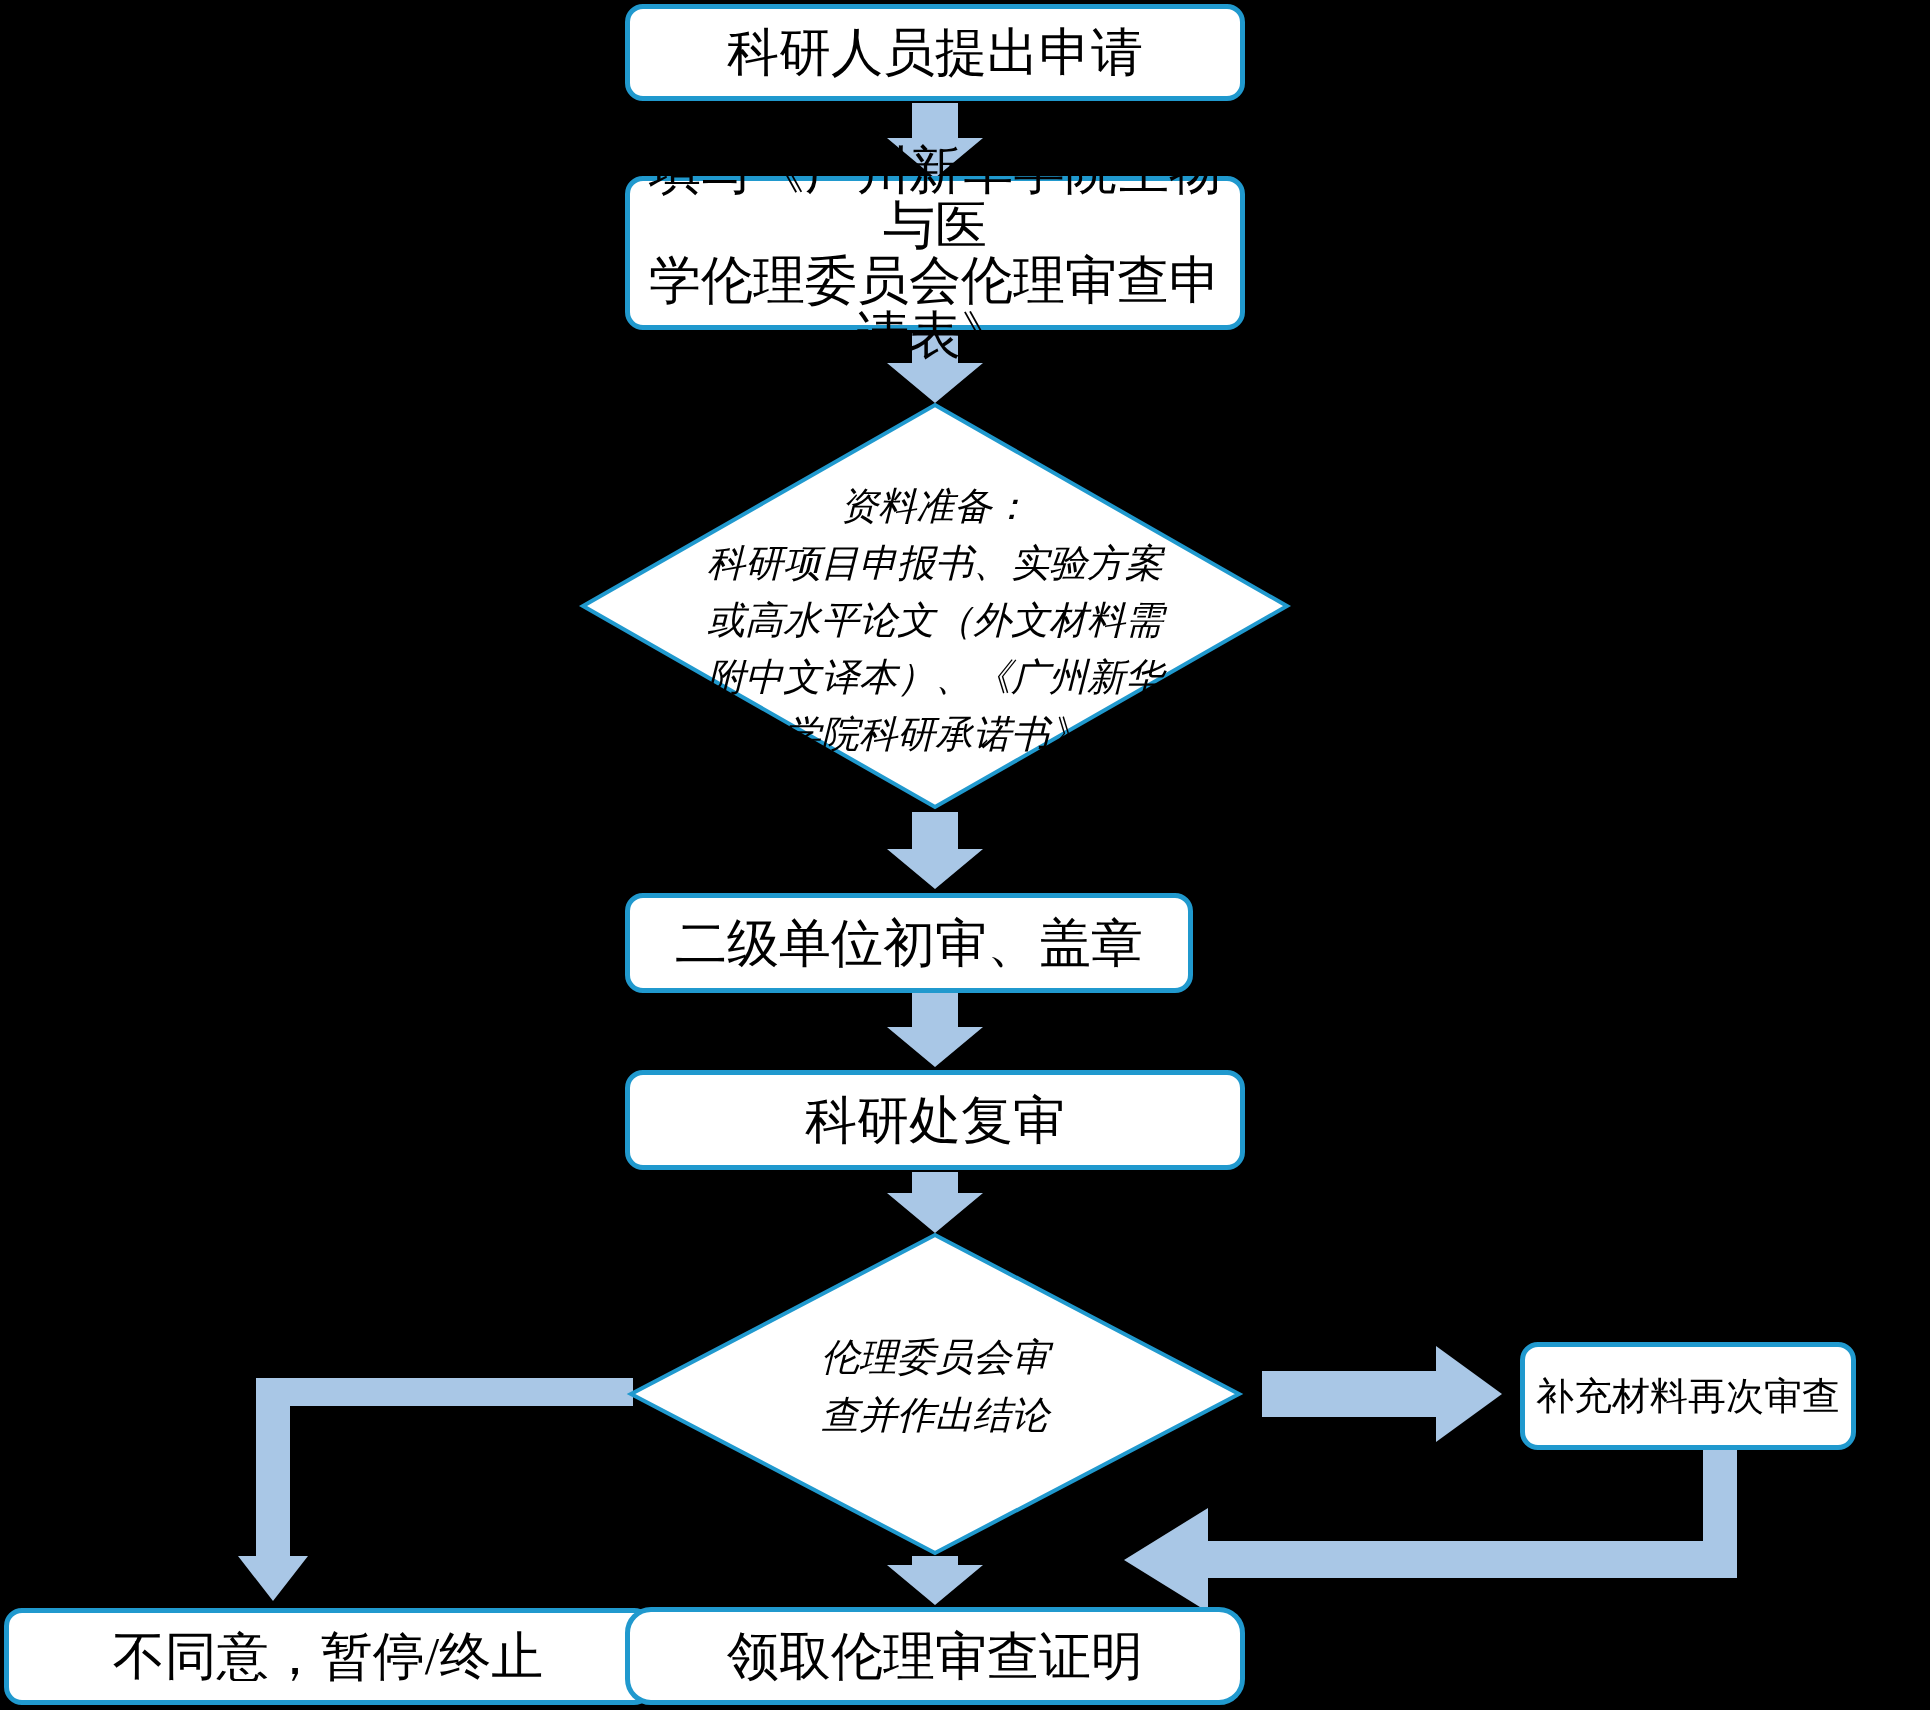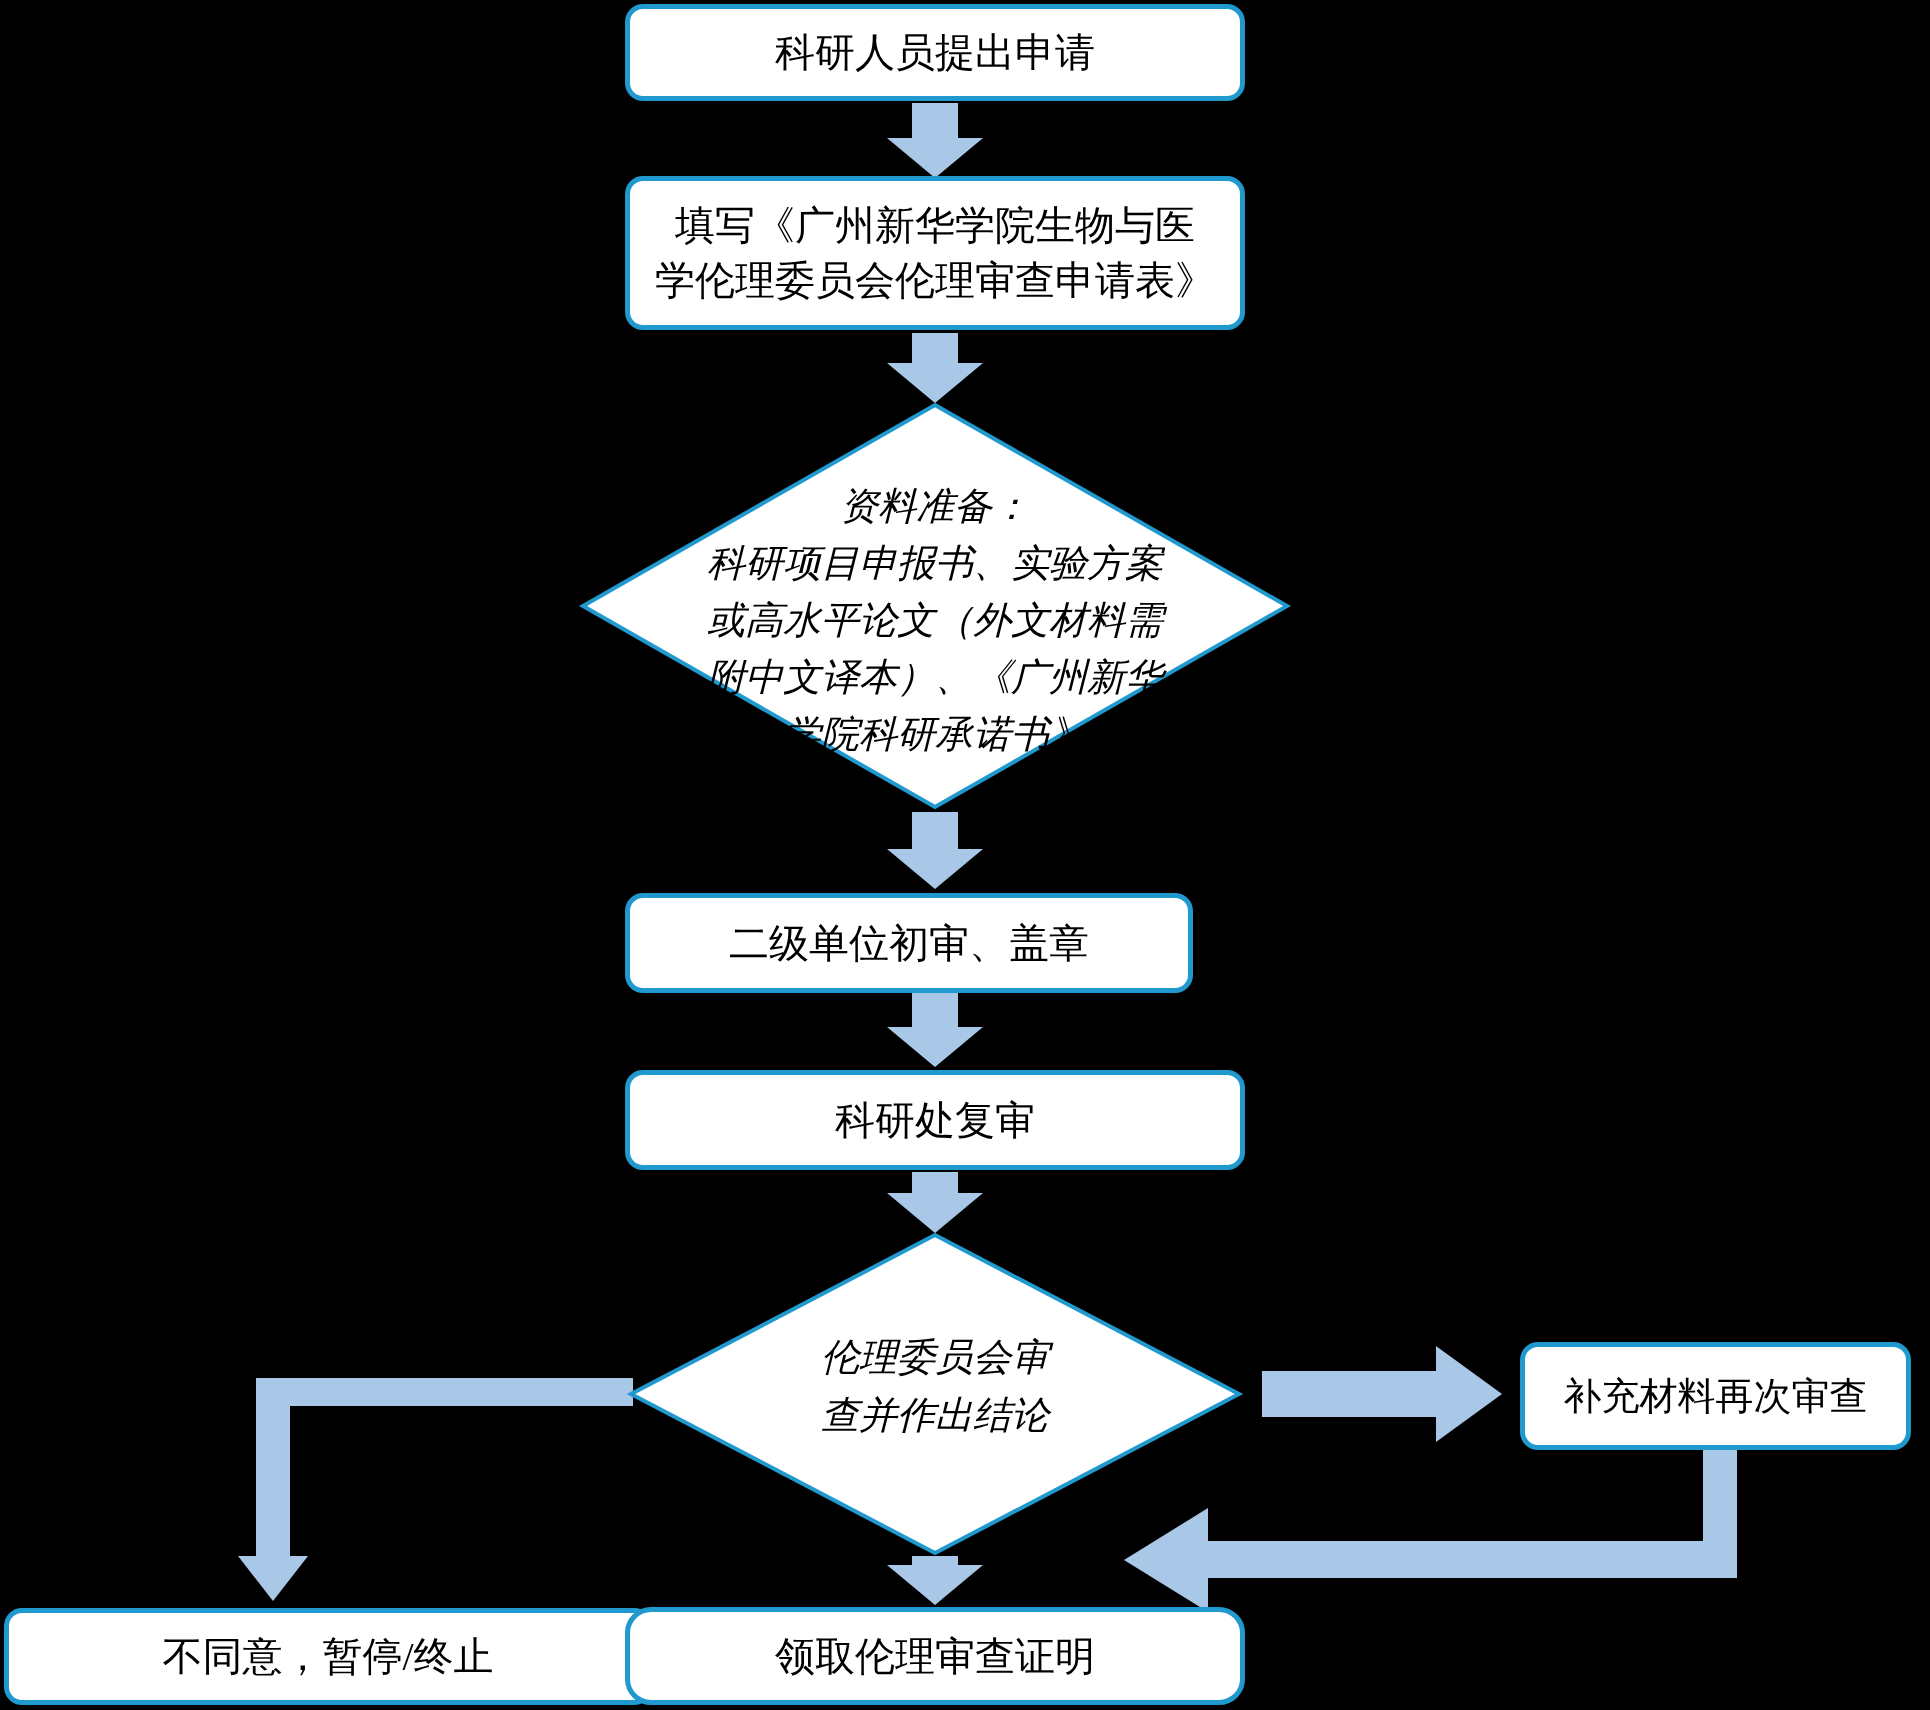--- a/index.html
+++ b/index.html
@@ -16,21 +16,21 @@
     position:absolute;
     box-sizing:border-box;
     background:#fff;
     border:5px solid #2099ce;
     border-radius:18px;
     display:flex;
     flex-direction:column;
     align-items:center;
     justify-content:center;
     text-align:center;
-    font-size:40px;
+    font-size:52px;
     line-height:55px;
     color:#000;
   }
   .dtext{
     position:absolute;
     text-align:center;
     font-size:38px;
     color:#000;
     font-style:italic;
   }
@@ -72,21 +72,21 @@
   </div>
 
   <div class="node" style="left:625px;top:893px;width:568px;height:100px;">
     <div class="tline">二级单位初审、盖章</div>
   </div>
 
   <div class="node" style="left:625px;top:1070px;width:620px;height:100px;">
     <div class="tline">科研处复审</div>
   </div>
 
-  <div class="node" style="left:1520px;top:1342px;width:391px;height:108px;font-size:38px;">
+  <div class="node" style="left:1520px;top:1342px;width:336px;height:108px;font-size:38px;">
     <div class="tline">补充材料再次审查</div>
   </div>
 
   <div class="node" style="left:4px;top:1608px;width:648px;height:97px;">
     <div class="tline">不同意，暂停/终止</div>
   </div>
 
   <div class="node" style="left:625px;top:1607px;width:620px;height:98px;border-radius:26px;">
     <div class="tline">领取伦理审查证明</div>
   </div>

